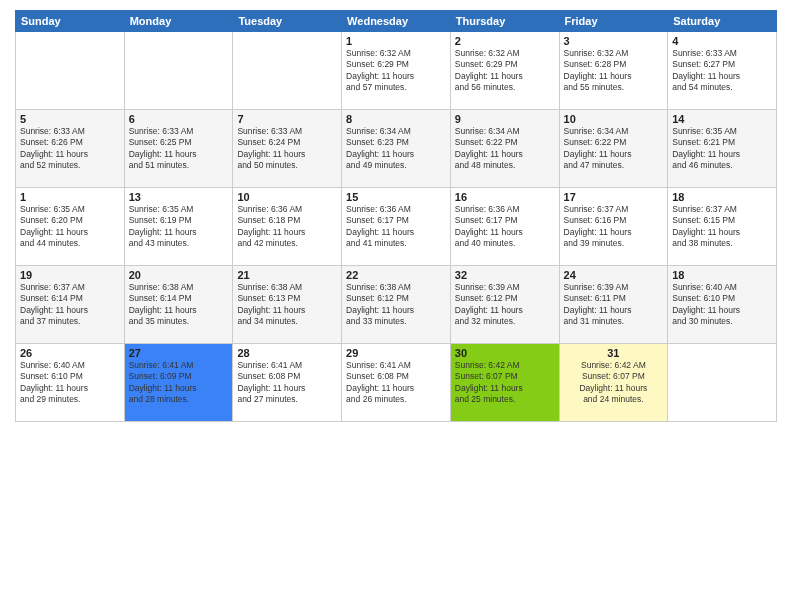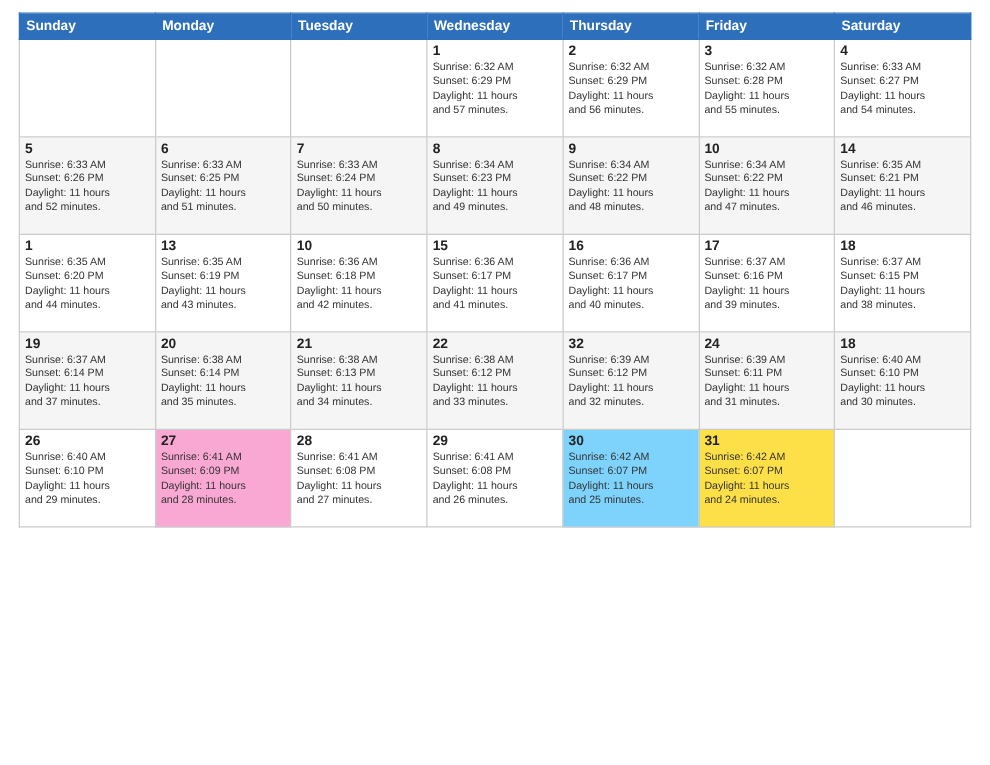--- a/index.html
+++ b/index.html
@@ -295,49 +295,49 @@
           </td>
         </tr>
         <tr>
           <td style="background: rgb(255, 255, 255);">
             <span class="day-number">26</span>
             <div class="day-info" style="white-space: pre-line;">Sunrise: 6:40 AM
 Sunset: 6:10 PM
 Daylight: 11 hours
 and 29 minutes.</div>
           </td>
-          <td style="background: #f9a8d4;">
+          <td style="background: #3b82f6;">
             <span class="day-number">27</span>
             <div class="day-info" style="white-space: pre-line;">Sunrise: 6:41 AM
 Sunset: 6:09 PM
 Daylight: 11 hours
 and 28 minutes.</div>
           </td>
           <td style="background: rgb(255, 255, 255);">
             <span class="day-number">28</span>
             <div class="day-info" style="white-space: pre-line;">Sunrise: 6:41 AM
 Sunset: 6:08 PM
 Daylight: 11 hours
 and 27 minutes.</div>
           </td>
           <td style="background: rgb(255, 255, 255);">
             <span class="day-number">29</span>
             <div class="day-info" style="white-space: pre-line;">Sunrise: 6:41 AM
 Sunset: 6:08 PM
 Daylight: 11 hours
 and 26 minutes.</div>
           </td>
-          <td style="background: #7dd3fc; margin-left: 26px;">
+          <td style="background: #84cc16; margin-left: 26px;">
             <span class="day-number">30</span>
             <div class="day-info" style="white-space: pre-line;">Sunrise: 6:42 AM
 Sunset: 6:07 PM
 Daylight: 11 hours
 and 25 minutes.</div>
           </td>
-          <td style="background: #fde047;">
+          <td style="background: #fef9c3; text-align: center;">
             <span class="day-number">31</span>
             <div class="day-info" style="white-space: pre-line;">Sunrise: 6:42 AM
 Sunset: 6:07 PM
 Daylight: 11 hours
 and 24 minutes.</div>
           </td>
           <td class="empty" style="background: rgb(255, 255, 255);"></td>
         </tr>
       </tbody>
   </table>

